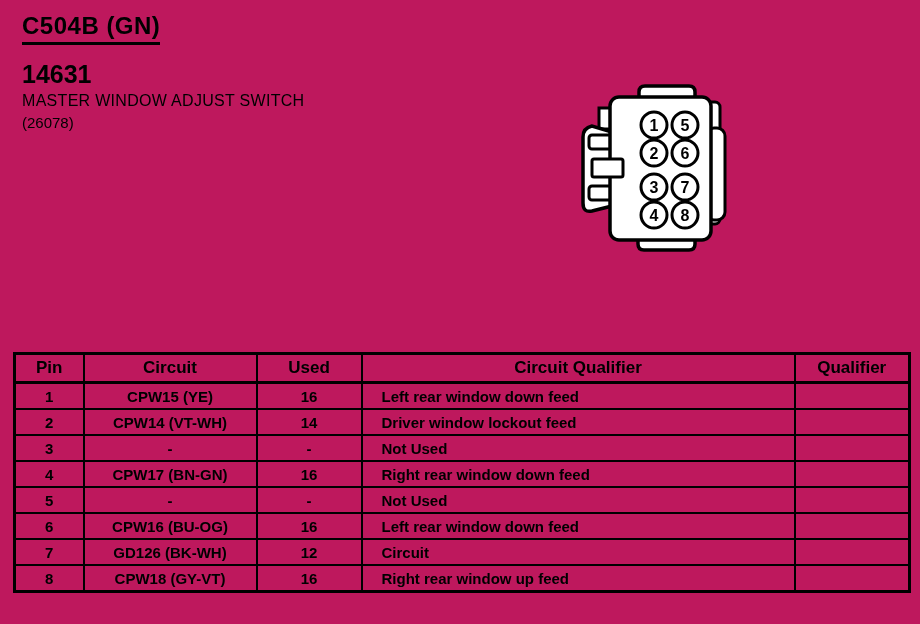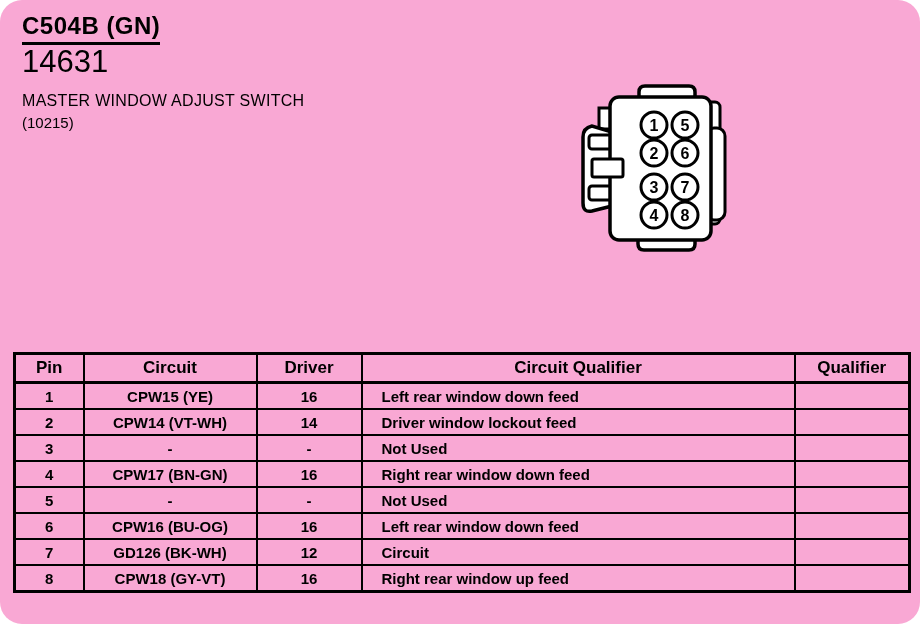--- a/index.html
+++ b/index.html
@@ -4,43 +4,42 @@
 <style>
   html, body {
     margin: 0;
     padding: 0;
     background: #ffffff;
   }
   .page {
     position: relative;
     width: 920px;
     height: 624px;
-    background: #f9a8d4;
+    background: #be185d;
     color: #000000;
     font-family: "Liberation Sans", sans-serif;
     overflow: hidden;
-    border-radius: 22px;
   }
   .connector-id {
     position: absolute;
     left: 22px;
     top: 12px;
     font-size: 24px;
     font-weight: bold;
     letter-spacing: 0.5px;
     display: inline-block;
     border-bottom: 3px solid #000;
     padding-bottom: 2px;
   }
   .part-number {
     position: absolute;
     left: 22px;
-    top: 44px;
-    font-size: 31px;
-    font-weight: normal;
+    top: 60px;
+    font-size: 25px;
+    font-weight: bold;
   }
   .component-name {
     position: absolute;
     left: 22px;
     top: 92px;
     font-size: 16px;
     font-weight: normal;
     letter-spacing: 0.3px;
   }
   .base-part {
@@ -112,21 +111,21 @@
   col.c-qual  { width: 115px; }
 </style>
 </head>
 <body>
 
 <div class="page">
 
   <div class="connector-id">C504B (GN)</div>
   <div class="part-number">14631</div>
   <div class="component-name">MASTER WINDOW ADJUST SWITCH</div>
-  <div class="base-part">(10215)</div>
+  <div class="base-part">(26078)</div>
 
   <svg class="connector-svg" width="180" height="172" viewBox="0 0 180 172">
 
     <rect x="128" y="20" width="14" height="122" rx="5" stroke-width="3"></rect>
     <rect x="128" y="46" width="19" height="92" rx="8" stroke-width="3"></rect>
 
     <rect x="21" y="26" width="13" height="21" stroke-width="3"></rect>
     <path d="M34,50 L14,44 Q5,46 5,55 L5,121 Q5,131 14,129 L34,124" stroke-width="3.5"></path>
     <rect x="11" y="53" width="23" height="14" rx="3" stroke-width="3"></rect>
     <rect x="11" y="104" width="23" height="14" rx="3" stroke-width="3"></rect>
@@ -163,21 +162,21 @@
       <col class="c-pin">
         <col class="c-circ">
         <col class="c-gauge">
         <col class="c-func">
         <col class="c-qual">
     </colgroup>
     <thead>
       <tr>
         <th>Pin</th>
         <th>Circuit</th>
-        <th>Driver</th>
+        <th>Used</th>
         <th>Circuit Qualifier</th>
         <th>Qualifier</th>
       </tr>
     </thead>
     <tbody>
       <tr>
         <td>1</td>
         <td>CPW15 (YE)</td>
         <td>16</td>
         <td class="func">Left rear window down feed</td>

